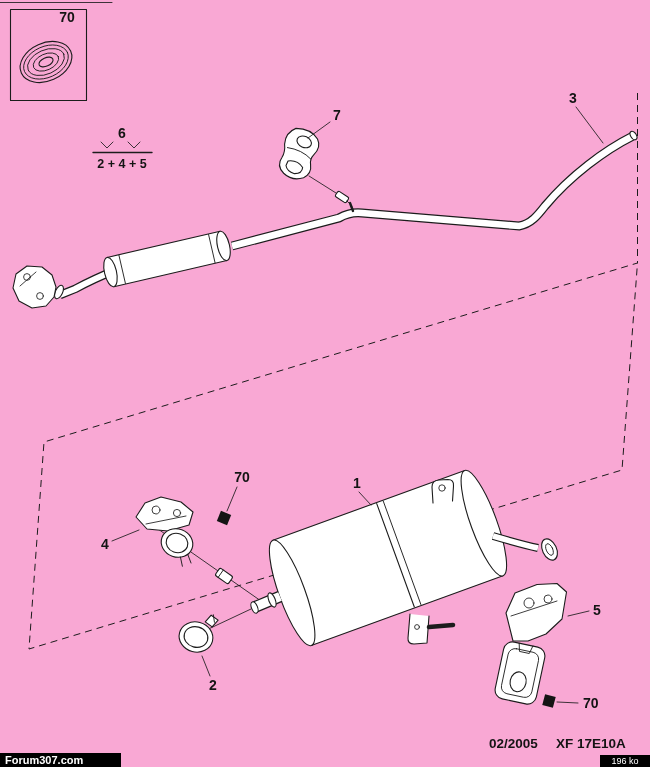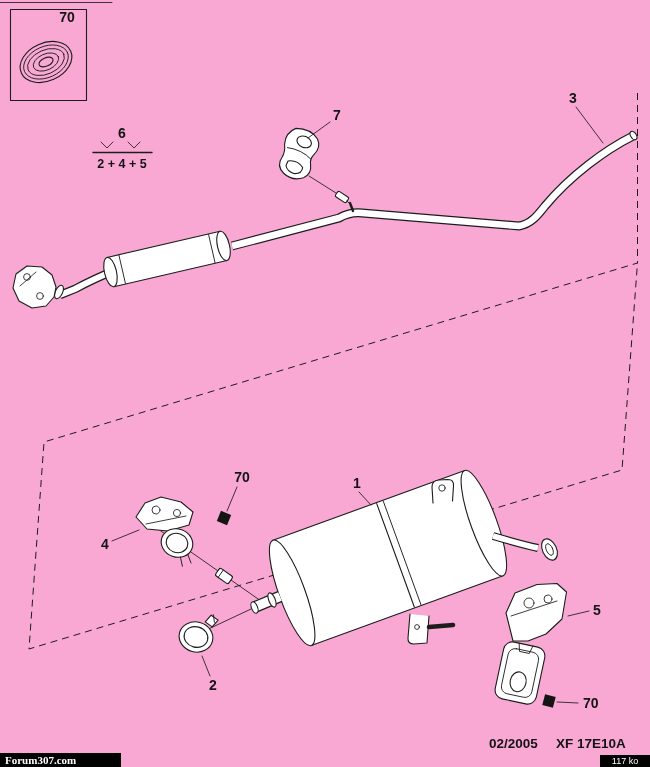--- a/index.html
+++ b/index.html
@@ -10,21 +10,21 @@
   .sf{fill:#ffffff;stroke:#1c1c1c;stroke-width:1.1;stroke-linecap:round;stroke-linejoin:round;}
   .t{stroke-width:0.85;}
   .dash{fill:none;stroke:#1c1c1c;stroke-width:1;stroke-dasharray:7 5;}
   .po{fill:none;stroke:#1c1c1c;}
   .pi{fill:none;stroke:#ffffff;}
   .blk{fill:#141414;stroke:none;}
   .lbl{font:bold 14px "Liberation Sans",sans-serif;fill:#141414;}
   .lbl2{font:bold 12.5px "Liberation Sans",sans-serif;fill:#141414;}
   .ref{font:bold 13.5px "Liberation Sans",sans-serif;fill:#141414;}
   .wm{position:absolute;background:#000;color:#fff;font-family:"Liberation Sans",sans-serif;}
-  .wm-left{left:0;top:753px;width:116px;height:14px;font-size:11px;font-weight:bold;line-height:14px;padding-left:5px;font-family:Liberation Serif, serif;}
+  .wm-left{left:0;top:753px;width:116px;height:14px;font-size:11px;font-weight:bold;line-height:14px;padding-left:5px;}
   .wm-right{right:0;top:755px;width:50px;height:12px;font-size:9px;line-height:12px;text-align:center;}
 </style>
 </head>
 <body>
 
 <div class="page">
 <svg width="650" height="767" viewBox="0 0 650 767">
 
   <line class="s t" x1="0" y1="2.5" x2="112" y2="2.5"></line>
 
@@ -190,14 +190,14 @@
   <text class="lbl" text-anchor="middle" x="357" y="488">1</text>
 
   <line class="s t" x1="112" y1="541" x2="139" y2="530"></line>
   <text class="lbl" text-anchor="middle" x="105" y="549">4</text>
 
   <text class="ref" x="489" y="748">02/2005</text>
   <text class="ref" x="556" y="748">XF 17E10A</text>
 </svg>
 
 <div class="wm wm-left">Forum307.com</div>
-<div class="wm wm-right">117 ko</div>
+<div class="wm wm-right">196 ko</div>
 </div>
 
 </body></html>

